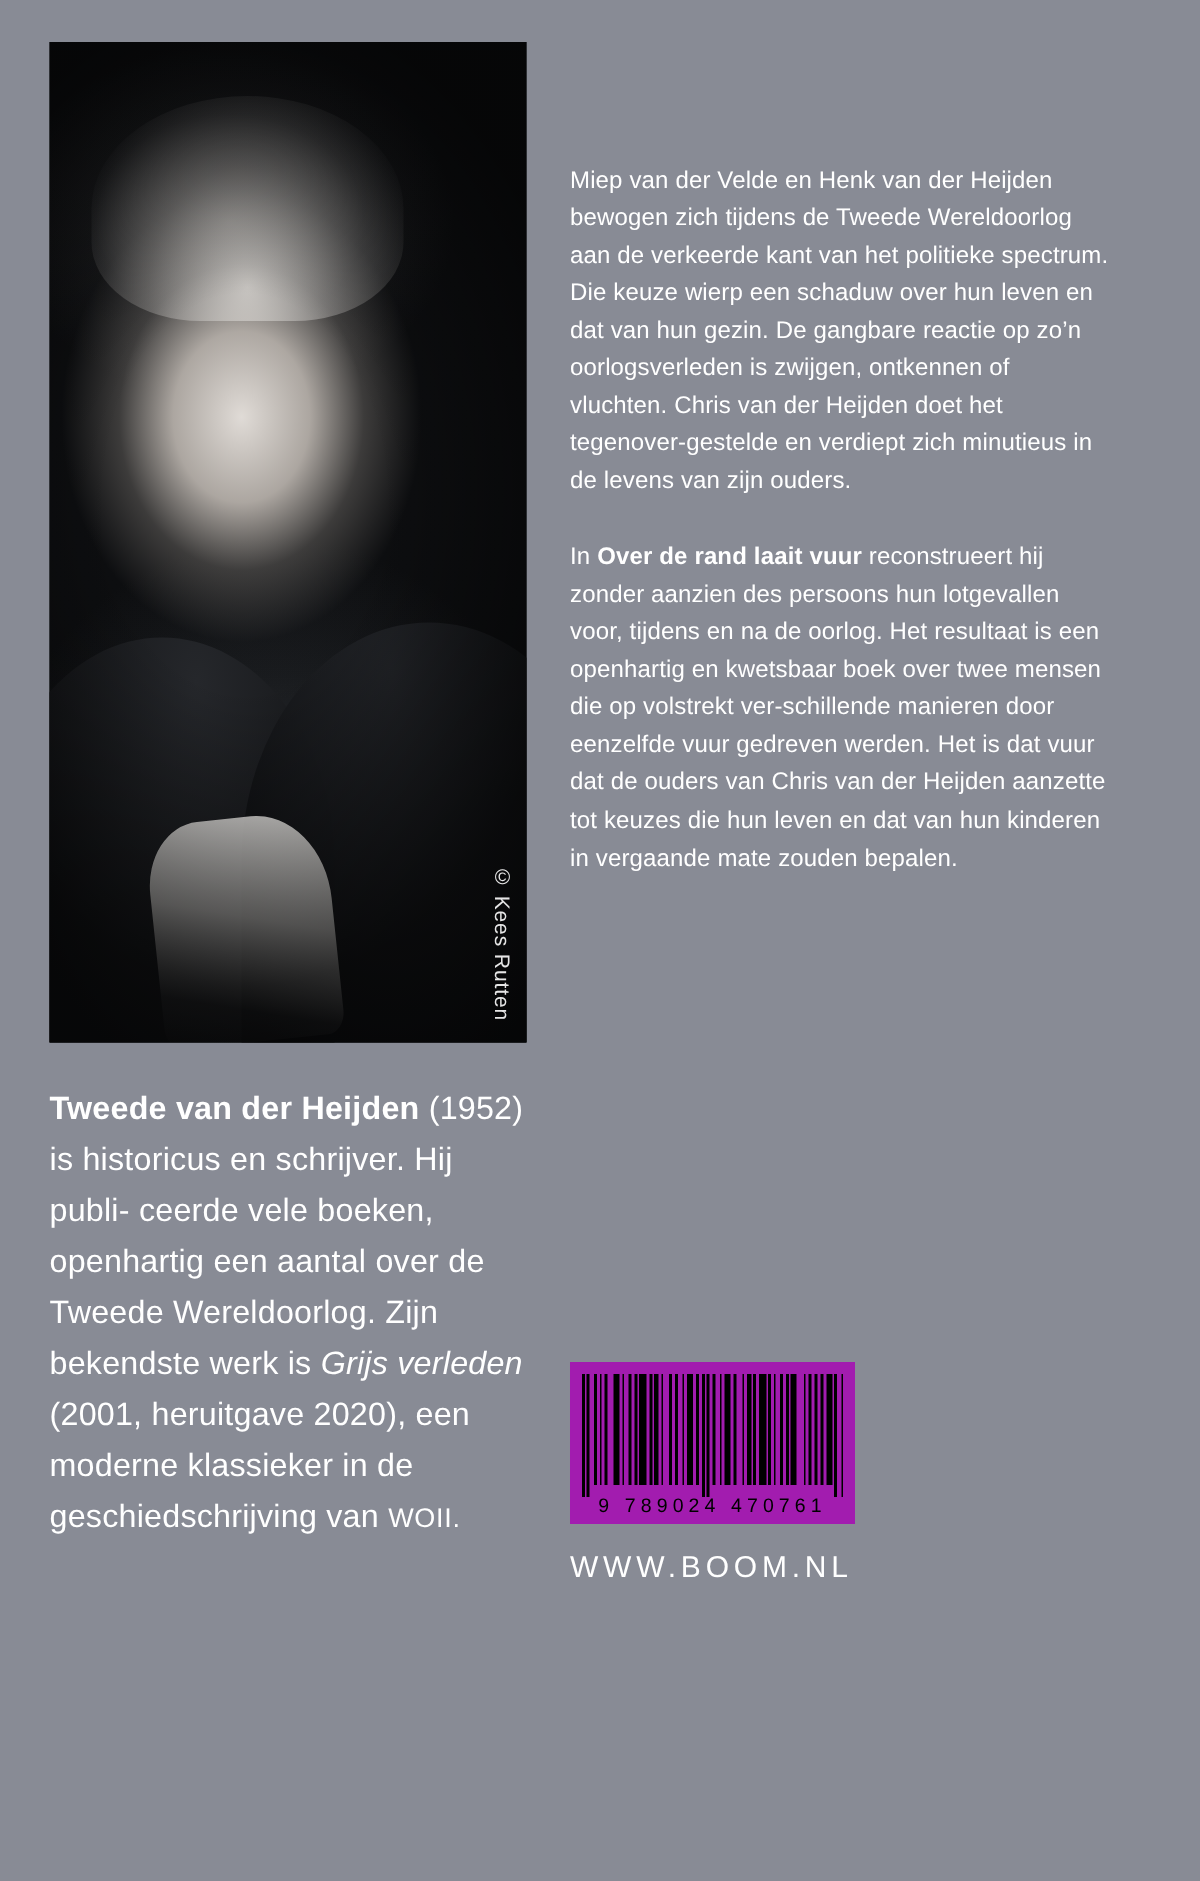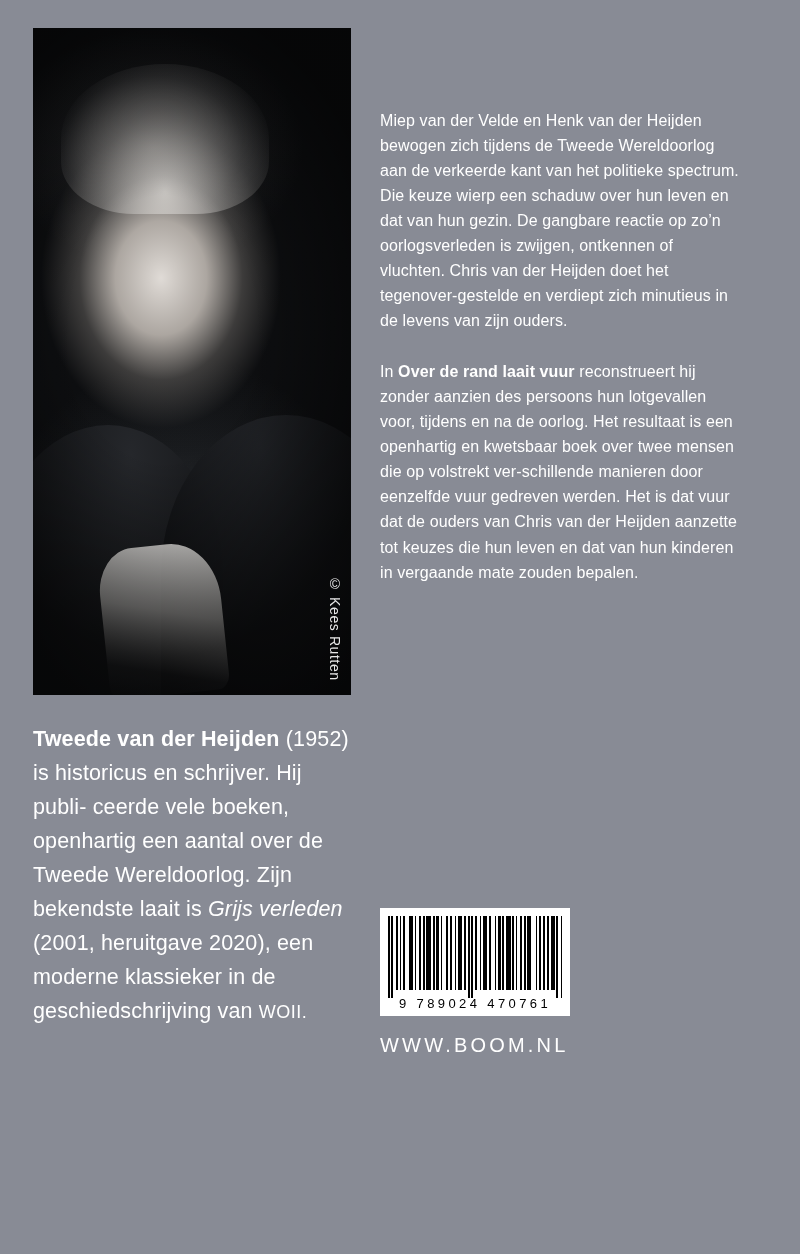--- a/index.html
+++ b/index.html
@@ -138,21 +138,21 @@
   .blurb b { font-weight: bold; }
 
   
   .barcode-block {
     position: absolute;
     left: 380px;
     top: 908px;
     width: 190px;
   }
   .barcode-box {
-    background: #ffffff;
+    background: #a21caf;
     width: 190px;
     height: 108px;
     padding: 8px 8px 2px 8px;
     box-sizing: border-box;
     position: relative;
   }
   .bars {
     height: 74px;
     display: flex;
     align-items: stretch;
@@ -199,21 +199,21 @@
       <div class="photo-credit">© Kees Rutten</div>
     </div>
 
     <div class="bio">
       <b>Tweede van der Heijden</b>
       <span>(1952)</span>
       <span>is historicus en schrijver. Hij publi-</span>
       <span>ceerde vele boeken, openhartig</span>
       <span>een aantal over de Tweede</span>
       <span>Wereldoorlog. Zijn bekendste</span>
-      <span>laait is </span><i>Grijs verleden</i><span> (2001,</span>
+      <span>werk is </span><i>Grijs verleden</i><span> (2001,</span>
       <span>heruitgave 2020), een moderne</span>
       <span>klassieker in de geschiedschrijving</span>
       <span>van </span><span class="smallcaps">WOII.</span>
     </div>
   </div>
 
   <div class="right-col">
     <p class="blurb">Miep van der Velde en Henk van der Heijden bewogen zich tijdens de Tweede Wereldoorlog aan de verkeerde kant van het politieke spectrum. Die keuze wierp een schaduw over hun leven en dat van hun gezin. De gangbare reactie op zo’n oorlogsverleden is zwijgen, ontkennen of vluchten. Chris van der Heijden doet het tegenover-gestelde en verdiept zich minutieus in de levens van zijn ouders.</p>
     <p class="blurb"><span>In </span><b>Over de rand laait vuur</b><span> reconstrueert hij zonder aanzien des persoons hun lotgevallen voor, tijdens en na de oorlog. Het resultaat is een openhartig en kwetsbaar boek over twee mensen die op volstrekt ver-schillende manieren door eenzelfde vuur gedreven werden. Het is dat vuur dat de ouders van Chris van der Heijden aanzette tot keuzes die hun leven en dat van hun kinderen in vergaande mate zouden bepalen.</span></p>
   </div>

